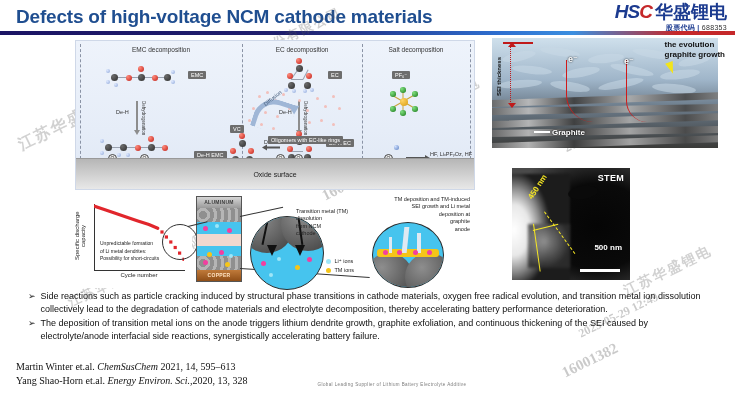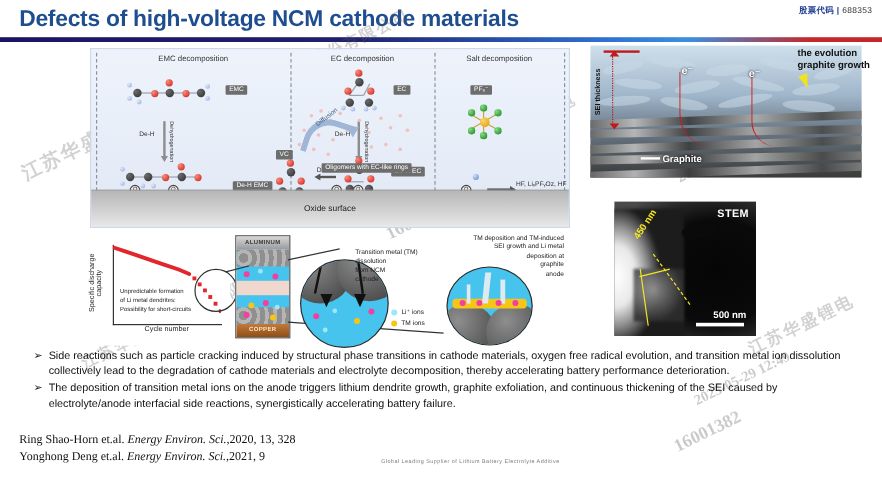--- a/index.html
+++ b/index.html
@@ -204,21 +204,21 @@
   }
   .stem-blob{position:absolute;background:#0a0a0a;border-radius:50%;}
   .stem-label{position:absolute;right:6px;top:5px;color:#fff;font-size:9px;font-weight:bold;letter-spacing:.3px;}
   .stem-meas{
     position:absolute;left:18px;top:26px;color:#f5e623;font-size:8px;font-weight:bold;
     transform:rotate(-57deg);transform-origin:left center;white-space:nowrap;
   }
   .stem-dline{position:absolute;border-left:1px dashed #f5e623;}
   .stem-sline{position:absolute;background:#f5e623;}
   .stem-scalebar{position:absolute;right:10px;bottom:8px;width:40px;height:3px;background:#fff;}
-  .stem-scaletxt{position:absolute;right:8px;bottom:13px;color:#fff;font-size:8px;font-weight:bold;}
+  .stem-scaletxt{position:absolute;right:8px;bottom:28px;color:#fff;font-size:8px;font-weight:bold;}
 
   
   .bullets{
     position:absolute;left:28px;top:290px;width:690px;
     font-size:9px;line-height:1.45;color:#0f0f0f;
   }
   .bullet{display:flex;gap:5px;margin-bottom:1px;}
   .bullet-mark{color:#222;font-size:9px;line-height:1.45;flex:0 0 auto;}
   .bullet-text{flex:1 1 auto;}
 
@@ -245,20 +245,24 @@
   .wm.cn{font-size:16px;letter-spacing:2px;}
   .wm.num{font-size:15px;font-family:"Liberation Serif",serif;color:rgba(80,80,80,.3);}
 </style>
 </head>
 <body>
 
 <div class="slide-title">Defects of high-voltage NCM cathode materials</div>
 <div class="header-rule"></div>
 
 <div class="logo-block">
+  <div class="logo-row">
+    <span class="logo-hsc"><span>HS</span><span class="c">C</span></span>
+    <span class="logo-cn">华盛锂电</span>
+  </div>
   <div class="logo-sub">
     <span>股票代码</span>
     <span>|</span>
     <span class="code">688353</span>
   </div>
 </div>
 
 <div class="wm cn" style="left:14px;top:112px;transform:rotate(-26deg);">江苏华盛锂电</div>
 <div class="wm cn" style="left:170px;top:42px;transform:rotate(-26deg);font-size:13px;">江苏华盛锂电股份有限公司</div>
 <div class="wm cn" style="left:60px;top:255px;transform:rotate(-26deg);font-size:13px;">江苏华盛锂电股份有限公司</div>
@@ -595,24 +599,25 @@
     <span class="bullet-text">Side reactions such as particle cracking induced by structural phase transitions in cathode materials, oxygen free radical evolution, and transition metal ion dissolution collectively lead to the degradation of cathode materials and electrolyte decomposition, thereby accelerating battery performance deterioration.</span>
   </div>
   <div class="bullet">
     <span class="bullet-mark">➢</span>
     <span class="bullet-text">The deposition of transition metal ions on the anode triggers lithium dendrite growth, graphite exfoliation, and continuous thickening of the SEI caused by electrolyte/anode interfacial side reactions, synergistically accelerating battery failure.</span>
   </div>
 </div>
 
 <div class="refs">
   <div>
-    <span>Ring Shao-Horn et.al.</span>
+    <span>Martin Winter et.al.</span>
+    <em>ChemSusChem</em>
+    <span>2021, 14, 595–613</span>
+  </div>
+  <div>
+    <span>Yang Shao-Horn et.al.</span>
     <em>Energy Environ. Sci.</em><span>,2020, 13, 328</span>
-  </div>
-  <div>
-    <span>Yonghong Deng et.al.</span>
-    <em>Energy Environ. Sci.</em><span>,2021, 9</span>
   </div>
 </div>
 
 <div class="footer-cn">
   <div class="en">Global Leading Supplier of Lithium Battery Electrolyte Additive</div>
 </div>
 
 </body></html>

